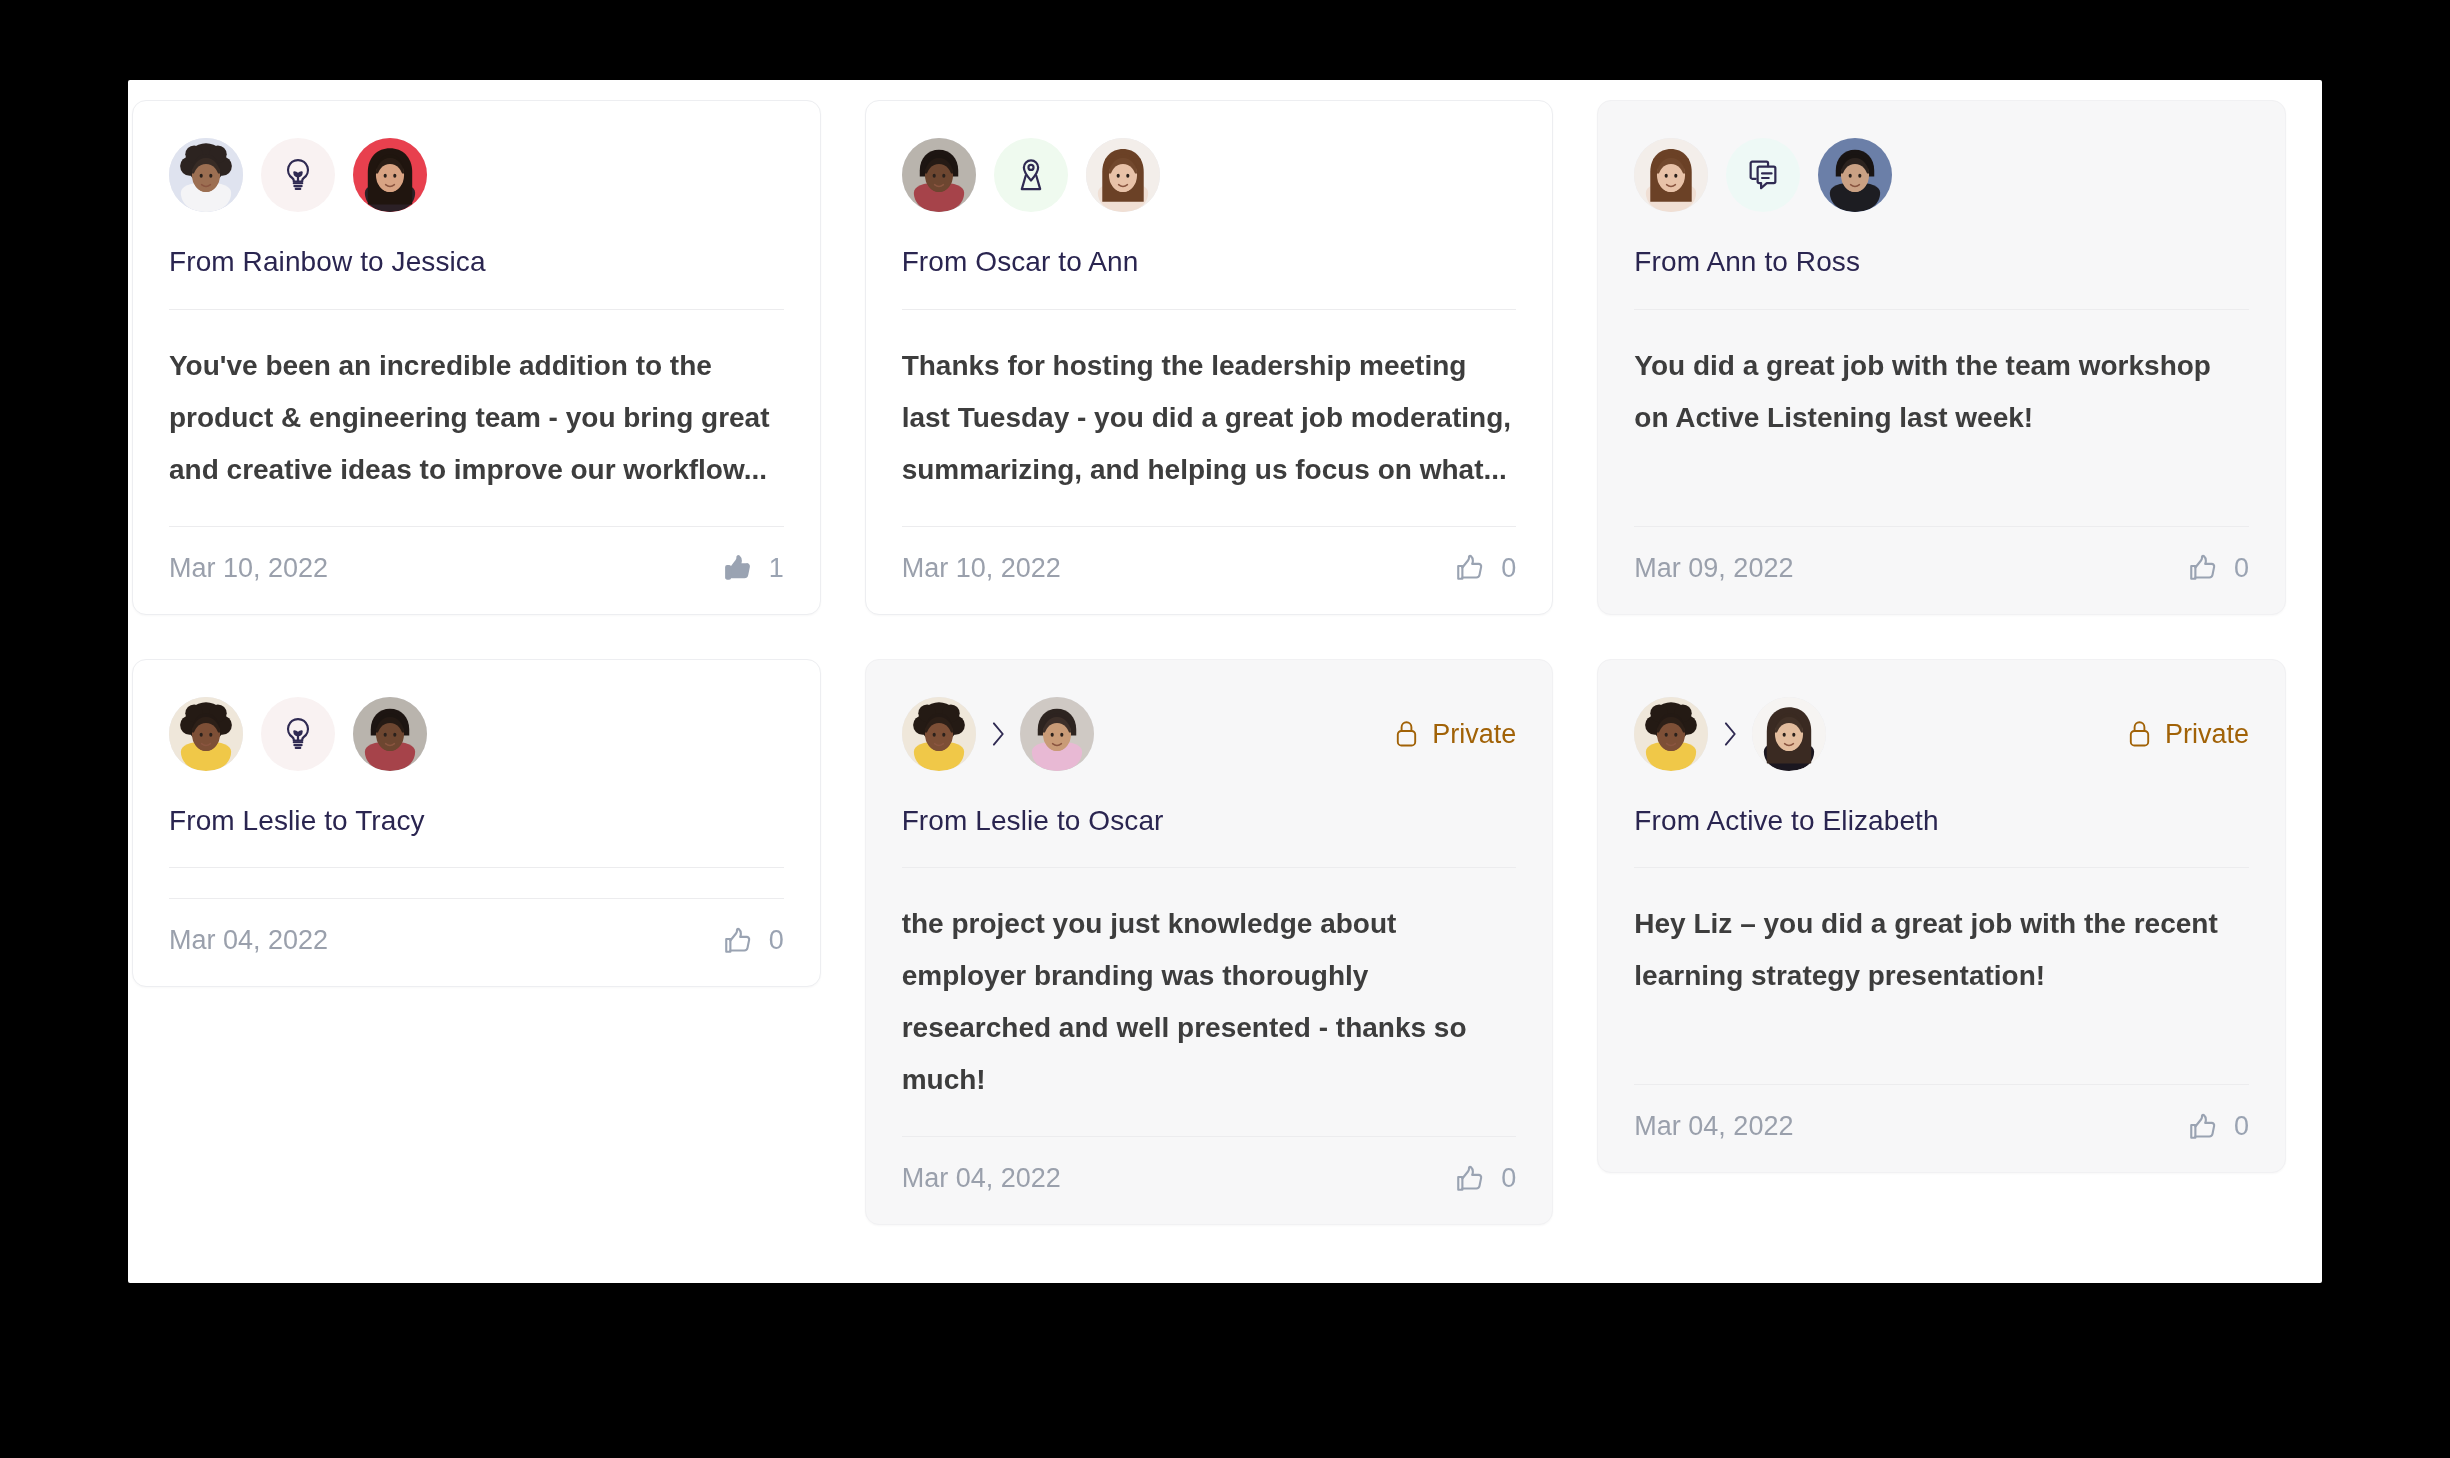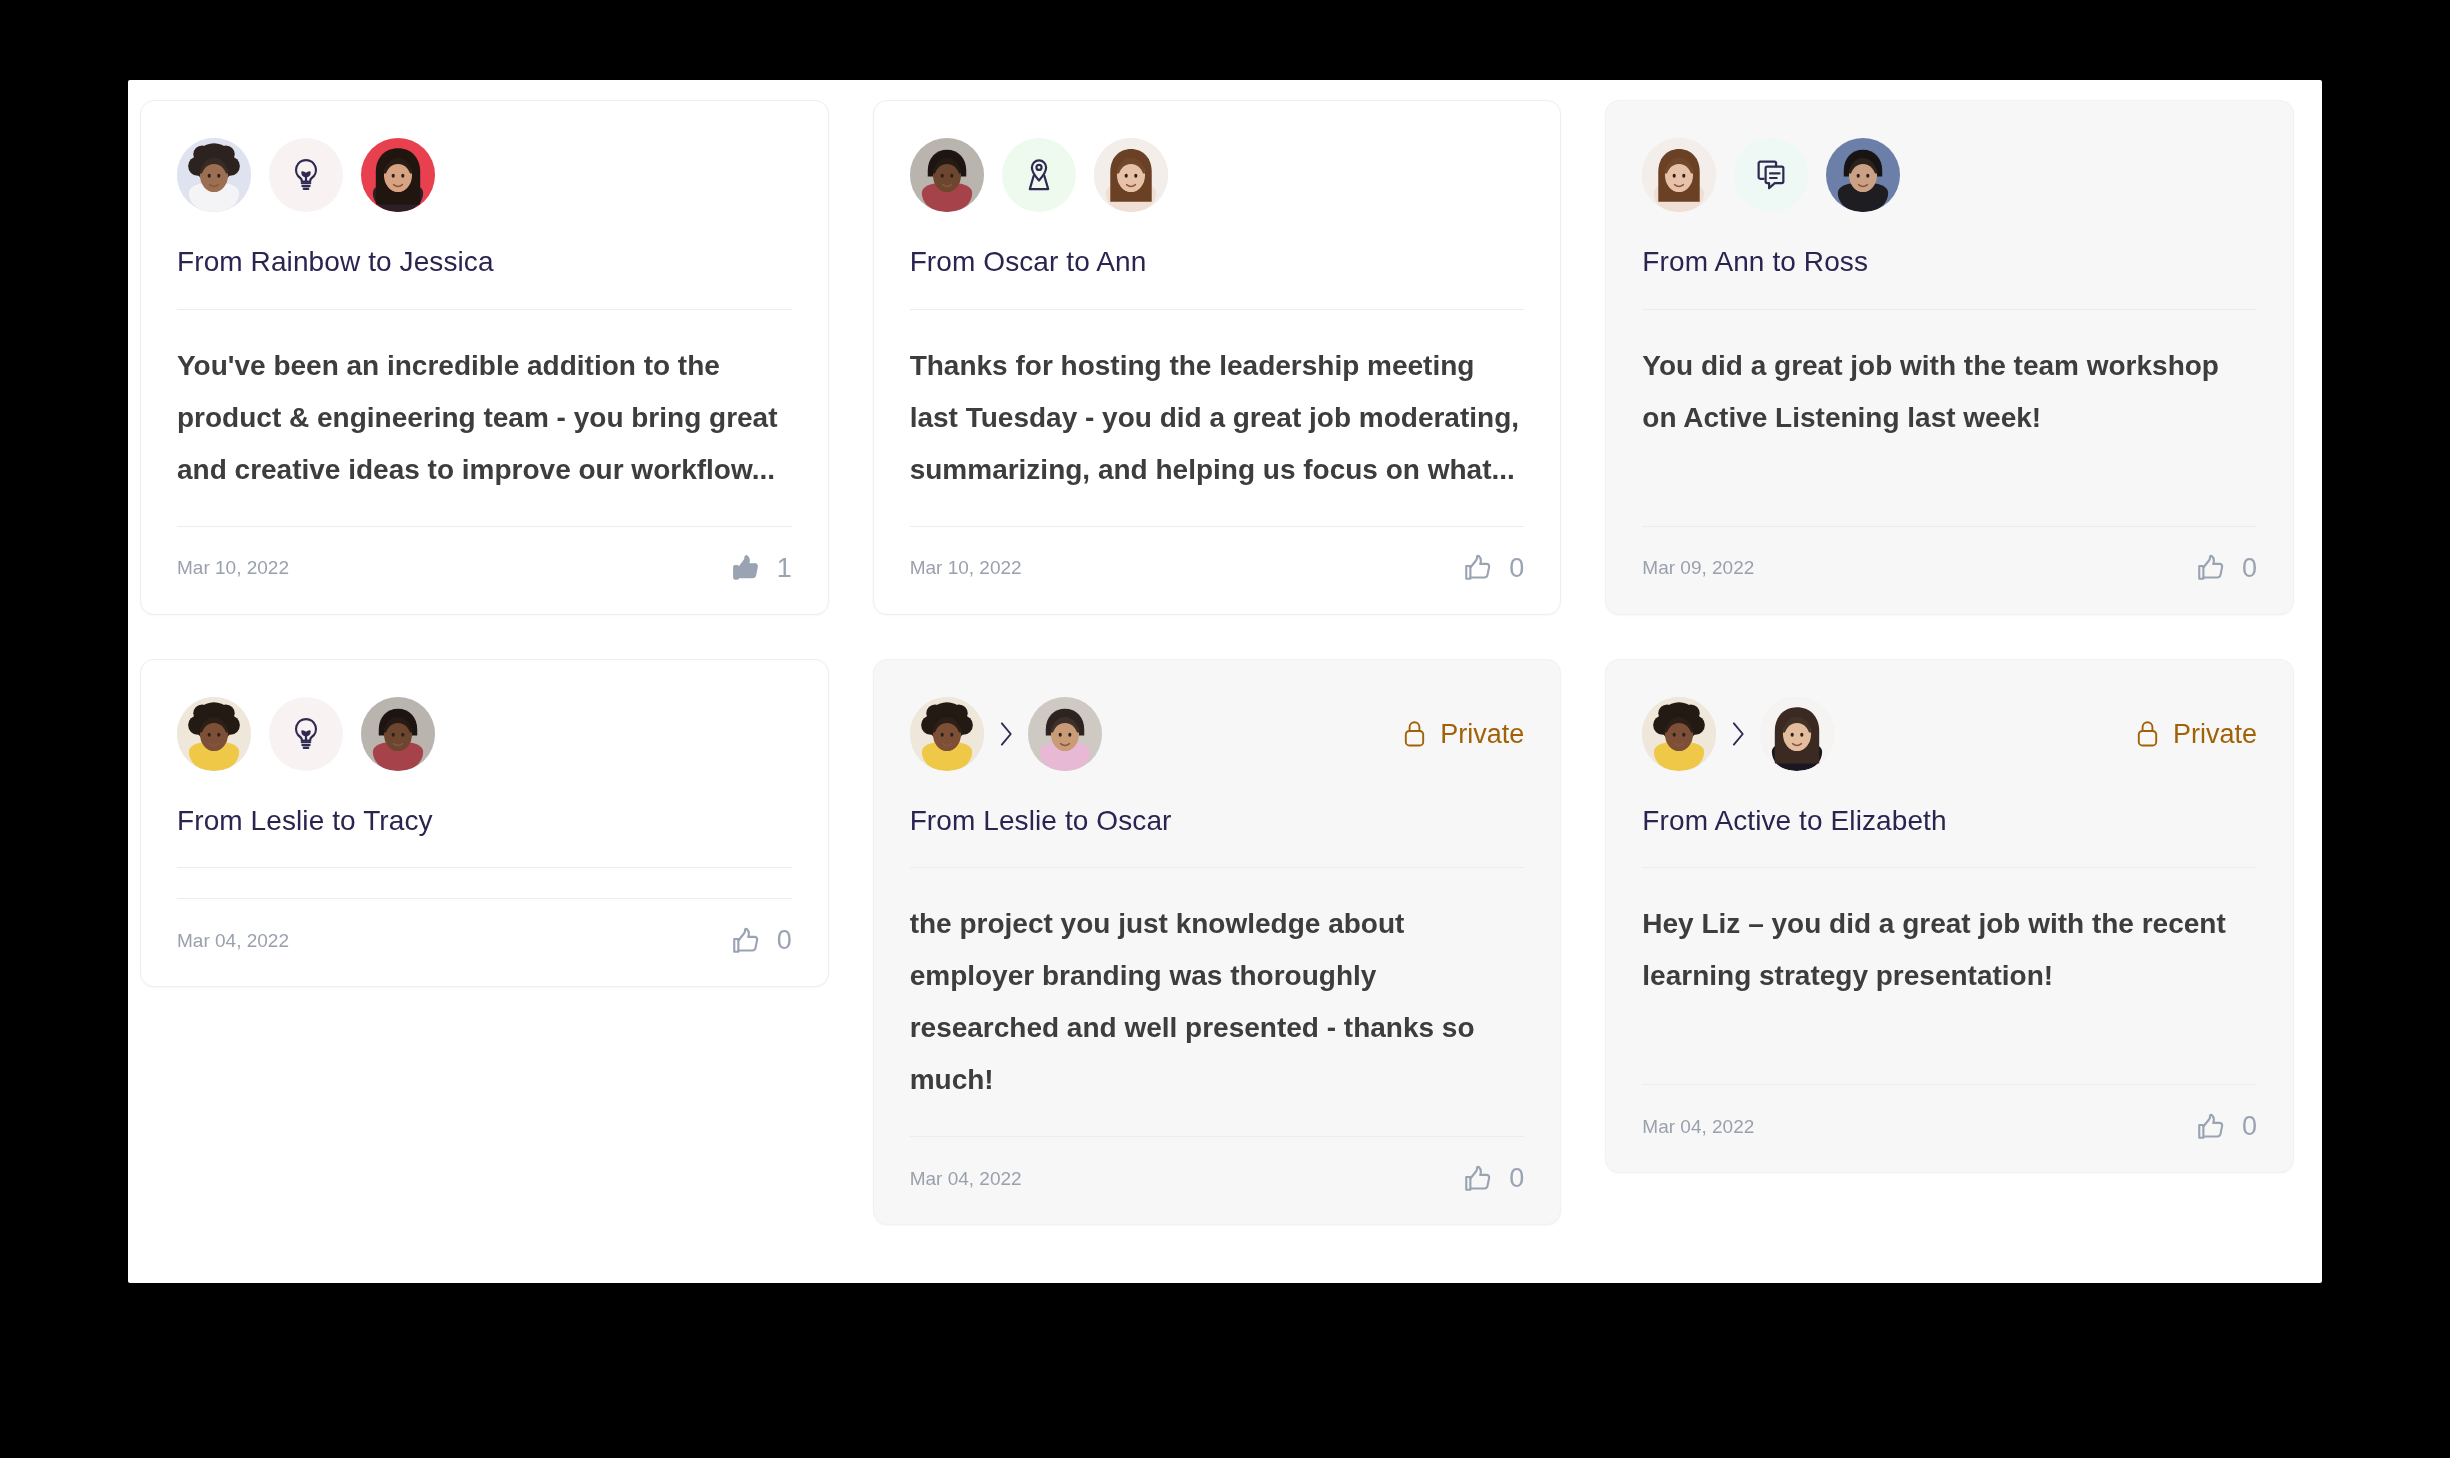--- a/index.html
+++ b/index.html
@@ -25,21 +25,21 @@
     left: 128px;
     top: 80px;
     width: 2194px;
     height: 1203px;
     background: #ffffff;
     border-radius: 2px;
   }
 
   .cards-grid {
     position: absolute;
-    left: 12px;
+    left: 4px;
     top: 20px;
     width: 2154px;
     display: grid;
     grid-template-columns: repeat(3, 1fr);
     column-gap: 66px;
     row-gap: 66px;
     align-items: start;
     gap: 44px;
   }
 
@@ -136,21 +136,21 @@
   .card-body.short { min-height: 156px; }
 
   
   .card-foot {
     margin-top: 26px;
     display: flex;
     align-items: center;
     justify-content: space-between;
   }
   .card-date {
-    font-size: 19px;
+    font-size: 27px;
     color: #9aa0ac;
   }
   .like-box {
     display: flex;
     align-items: center;
     gap: 16px;
     color: #9aa3b2;
     font-size: 27px;
   }
   .like-box svg { width: 30px; height: 30px; display: block; }

